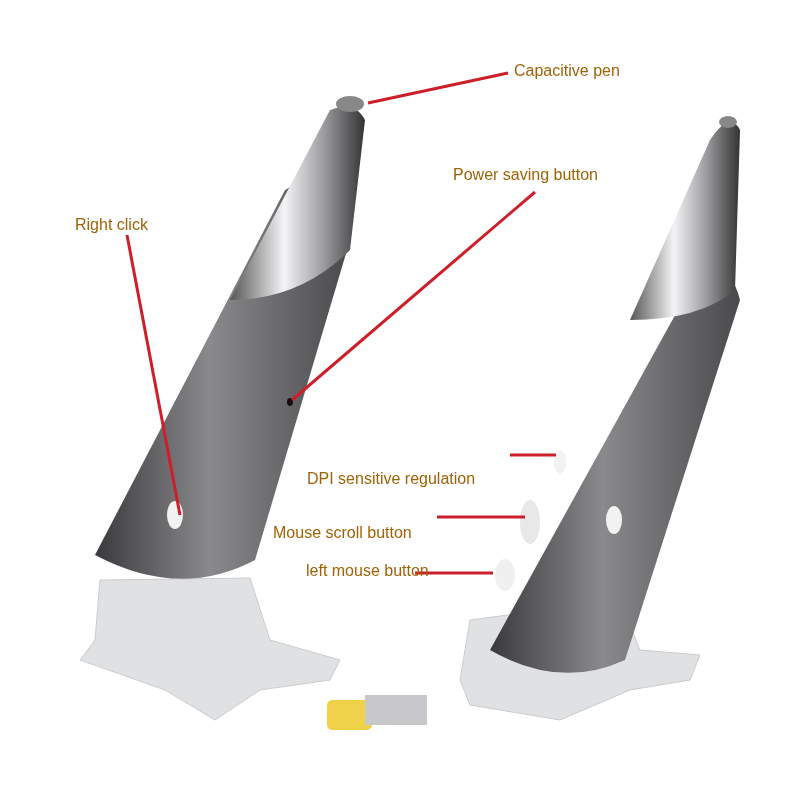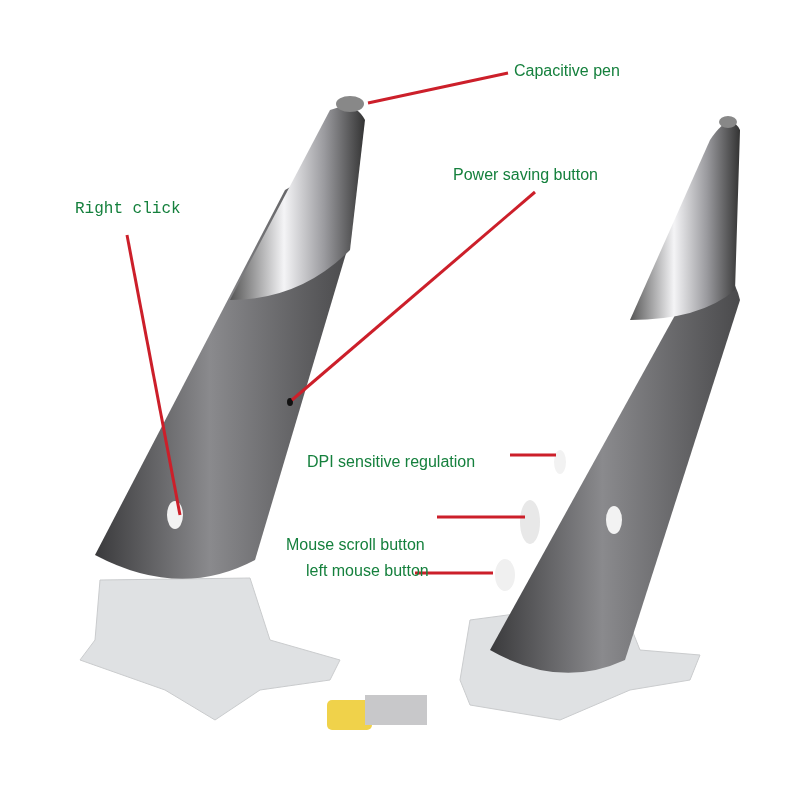--- a/index.html
+++ b/index.html
@@ -1,17 +1,17 @@
 <!DOCTYPE html>
 <html><head>
 <meta charset="utf-8">
 <style>
   html,body{margin:0;padding:0;background:#fff;}
   body{width:800px;height:800px;position:relative;overflow:hidden;font-family:"Liberation Sans",sans-serif;}
-  .label{position:absolute;font-size:16px;color:#15803d;white-space:nowrap;}
+  .label{position:absolute;font-size:16px;color:#a16207;white-space:nowrap;}
   svg.scene{position:absolute;left:0;top:0;}
 </style>
 </head>
 <body>
 
 <svg class="scene" width="800" height="800" viewBox="0 0 800 800">
   <defs>
     <linearGradient id="chrome" x1="0" x2="1">
       <stop offset="0" stop-color="#555"></stop>
         <stop offset="0.4" stop-color="#f4f4f6"></stop>
@@ -61,16 +61,16 @@
     <line x1="535" y1="192" x2="292" y2="400"></line>
     <line x1="127" y1="235" x2="180" y2="515"></line>
     <line x1="510" y1="455" x2="556" y2="455"></line>
     <line x1="437" y1="517" x2="525" y2="517"></line>
     <line x1="415" y1="573" x2="493" y2="573"></line>
   </g>
 </svg>
 
 <div class="label" style="left:514px;top:62px;">Capacitive pen</div>
 <div class="label" style="left:453px;top:166px;">Power saving button</div>
-<div class="label" style="left:75px;top:200px;font-family:Liberation Mono, monospace;">Right click</div>
-<div class="label" style="left:307px;top:453px;">DPI sensitive regulation</div>
-<div class="label" style="left:273px;top:536px;margin-left:13px;">Mouse scroll button</div>
+<div class="label" style="left:75px;top:216px;">Right click</div>
+<div class="label" style="left:307px;top:470px;">DPI sensitive regulation</div>
+<div class="label" style="left:273px;top:524px;">Mouse scroll button</div>
 <div class="label" style="left:270px;top:562px;margin-left:36px;">left mouse button</div>
 
 </body></html>

